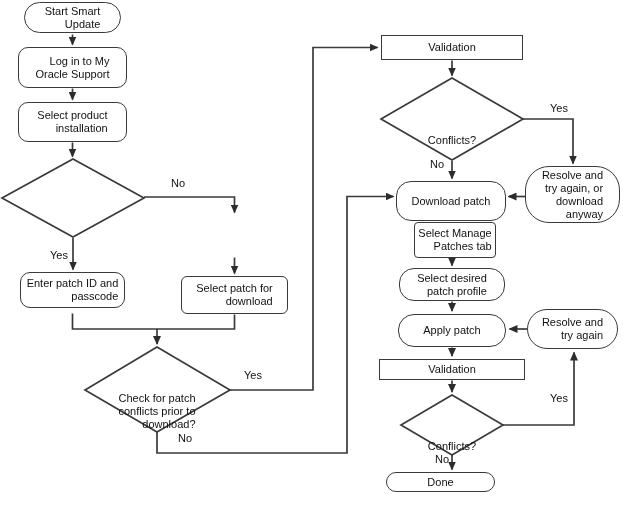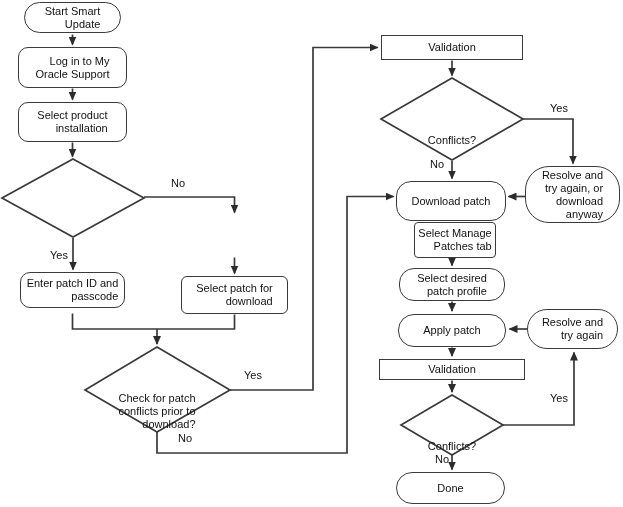--- a/index.html
+++ b/index.html
@@ -132,21 +132,21 @@
 
   <div class="node" style="left:527px; top:309px; width:91px; height:40px; border-radius:20px;">
     <span class="lbl">Resolve and
 try again</span>
   </div>
 
   <div class="node" style="left:379px; top:359px; width:146px; height:21px; border-radius:0;">
     <span class="lbl">Validation</span>
   </div>
 
-  <div class="node" style="left:396px; top:472px; width:109px; height:32px; border-radius:16px;">
+  <div class="node" style="left:386px; top:472px; width:109px; height:20px; border-radius:16px;">
     <span class="lbl">Done</span>
   </div>
 
   <div class="dlabel" style="left:97px; top:370px; width:120px; height:39px;">Check for patch
 conflicts prior to
 download?</div>
   <div class="dlabel" style="left:402px; top:112px; width:100px; height:13px;">Conflicts?</div>
   <div class="dlabel" style="left:402px; top:418px; width:100px; height:13px;">Conflicts?</div>
 
   <div class="elabel" style="left:159px; top:177px; width:26px;">No</div>

